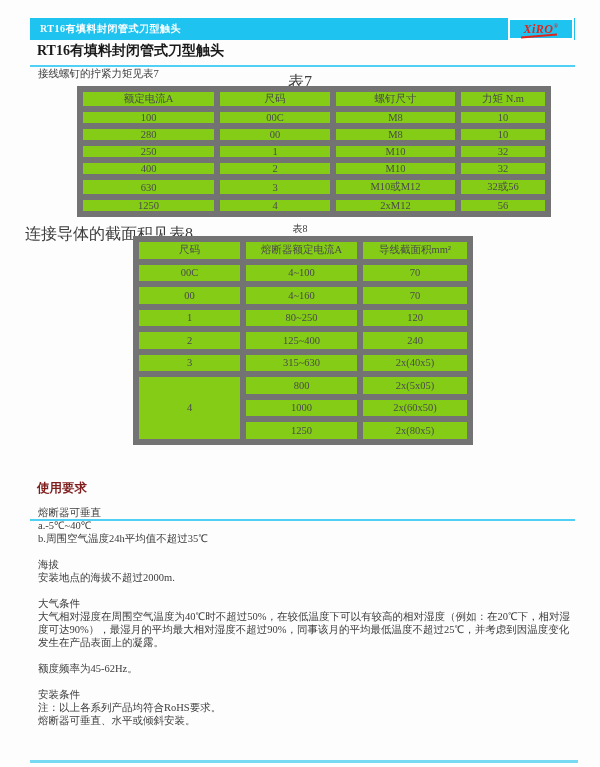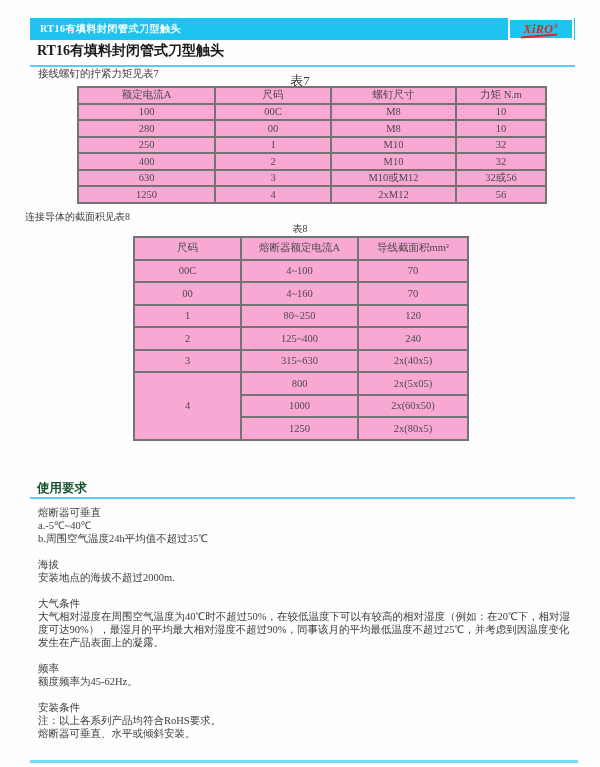--- a/index.html
+++ b/index.html
@@ -29,38 +29,38 @@
     position:absolute; left:-3px; right:2px; bottom:-2px; height:2px;
     background:#e2231a; transform:rotate(-5deg);
   }
   
   .page-title {
     position:absolute; left:30px; right:25px; top:42px;
     font-size:14px; font-weight:bold; color:#1a1a1a;
     padding:0 0 5px 7px; border-bottom:2px solid #4fd0f4;
   }
   .intro1 { position:absolute; left:38px; top:67px; font-size:10.5px; }
-  .cap7   { position:absolute; left:0; width:600px; top:72px; text-align:center; font-size:13px; }
+  .cap7   { position:absolute; left:0; width:600px; top:72px; text-align:center; font-size:16px; }
   
   table { border-collapse:collapse; font-size:10.5px; color:#4a4a4a; table-layout:fixed; }
-  td { border:2px solid #737373; text-align:center; vertical-align:middle; background:#f9a8d4; }
+  td { border:6px solid #737373; text-align:center; vertical-align:middle; background:#84cc16; }
   .t7 { position:absolute; left:77px; top:86px; width:468px; }
   .t7 td { height:16.5px; }
   .t7 col:nth-child(1){width:137px;} .t7 col:nth-child(2){width:116px;}
   .t7 col:nth-child(3){width:125px;} .t7 col:nth-child(4){width:90px;}
-  .intro2 { position:absolute; left:25px; top:210px; font-size:10px; }
+  .intro2 { position:absolute; left:25px; top:224px; font-size:16px; }
   .cap8   { position:absolute; left:0; width:600px; top:222px; text-align:center; font-size:10px; }
   .t8 { position:absolute; left:133px; top:236px; width:334px; }
   .t8 td { height:22.5px; }
   .t8 col:nth-child(1){width:107px;} .t8 col:nth-child(2){width:117px;} .t8 col:nth-child(3){width:110px;}
   
   .usage-heading {
     position:absolute; left:30px; right:25px; top:480px;
-    font-size:12.5px; font-weight:bold; color:#14532d;
-    padding:0 0 0 7px; border-bottom:2px solid #4fd0f4;
+    font-size:12.5px; font-weight:bold; color:#7f1d1d;
+    padding:0 0 22px 7px; border-bottom:2px solid #4fd0f4;
   }
   .usage-body {
     position:absolute; left:38px; right:28px; top:506px;
     font-size:10.5px; line-height:13px; color:#3c3c3c;
   }
   .block { margin-bottom:13px; }
   .block div { min-height:13px; }
   
   .footer-rule {
     position:absolute; left:30px; right:22px; bottom:4px; height:3px;
@@ -203,21 +203,20 @@
     </div>
     <div class="block">
       <div>海拔</div>
       <div>安装地点的海拔不超过2000m.</div>
     </div>
     <div class="block">
       <div>大气条件</div>
       <div>大气相对湿度在周围空气温度为40℃时不超过50%，在较低温度下可以有较高的相对湿度（例如：在20℃下，相对湿度可达90%），最湿月的平均最大相对湿度不超过90%，同事该月的平均最低温度不超过25℃，并考虑到因温度变化发生在产品表面上的凝露。</div>
     </div>
     <div class="block">
-      <div>频率</div>
       <div>额度频率为45-62Hz。</div>
     </div>
     <div class="block">
       <div>安装条件</div>
       <div>注：以上各系列产品均符合RoHS要求。</div>
       <div>熔断器可垂直、水平或倾斜安装。</div>
     </div>
   </div>
 
   <div class="footer-rule"></div>

